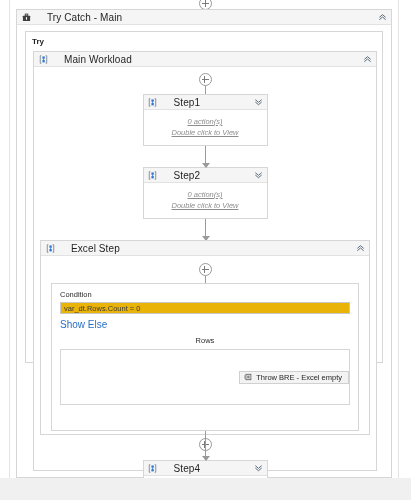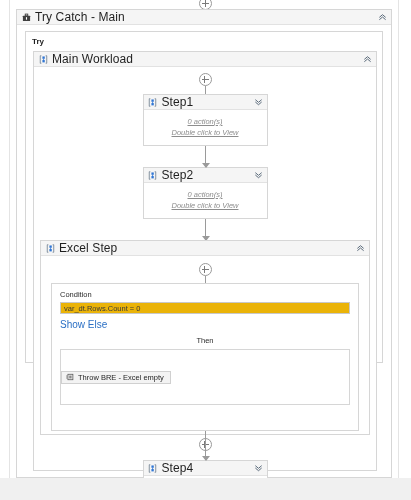--- a/index.html
+++ b/index.html
@@ -43,23 +43,23 @@
     height: 15px;
     background: #f5f5f5;
     border-bottom: 1px solid #e2e2e2;
     display: flex;
     align-items: center;
     padding: 0 4px;
     box-sizing: border-box;
     position: relative;
   }
   .hdr-title {
-    font-size: 12px;
+    font-size: 10px;
     color: #1f1f1f;
-    margin-left: 4px;
+    margin-left: 16px;
     white-space: nowrap;
     letter-spacing: 0.1px;
   }
   .chev {
     position: absolute;
     right: 4px;
     top: 50%;
     transform: translateY(-50%);
     width: 9px; height: 9px;
     display: flex; align-items: center; justify-content: center;
@@ -156,21 +156,21 @@
     color: #2b2b2b;
     margin-top: 6px;
   }
   .then-box {
     margin: 4px 8px 0;
     height: 54px;
     border: 1px solid #d6d6d6;
     background: #ffffff;
     display: flex;
     align-items: center;
-    justify-content: flex-start;
+    justify-content: flex-end;
   }
   .throw-chip {
     border: 1px solid #d0d0d0;
     background: #f3f3f3;
     height: 13px;
     display: flex;
     align-items: center;
     padding: 0 6px 0 3px;
     box-sizing: border-box;
   }
@@ -332,21 +332,21 @@
                 </div>
                 <div class="conn" style="height:7px;"></div>
 
                 <div class="container" style="width:308px; margin:0 auto; height:148px; position:relative;">
 
                   <div class="cond-label">Condition</div>
                   <div class="cond-input">
                     <span>var_dt.Rows.Count = 0</span>
                   </div>
                   <a class="show-else">Show Else</a>
-                  <div class="then-label">Then</div>
+                  <div class="then-label">Rows</div>
 
                   <div class="then-box">
                     <div class="throw-chip">
                       <span class="ico" style="width:9px;flex:0 0 9px;">
                         <svg width="8" height="8" viewBox="0 0 10 10">
                           <rect x="2.4" y="1.6" width="6.2" height="6.8" fill="none" stroke="#5a5a5a" stroke-width="1"></rect>
                           <rect x="4" y="3.2" width="3" height="3.6" fill="#8a8a8a"></rect>
                           <rect x="0.6" y="2.6" width="1.2" height="4.8" fill="#8a8a8a"></rect>
                         </svg>
                       </span>

